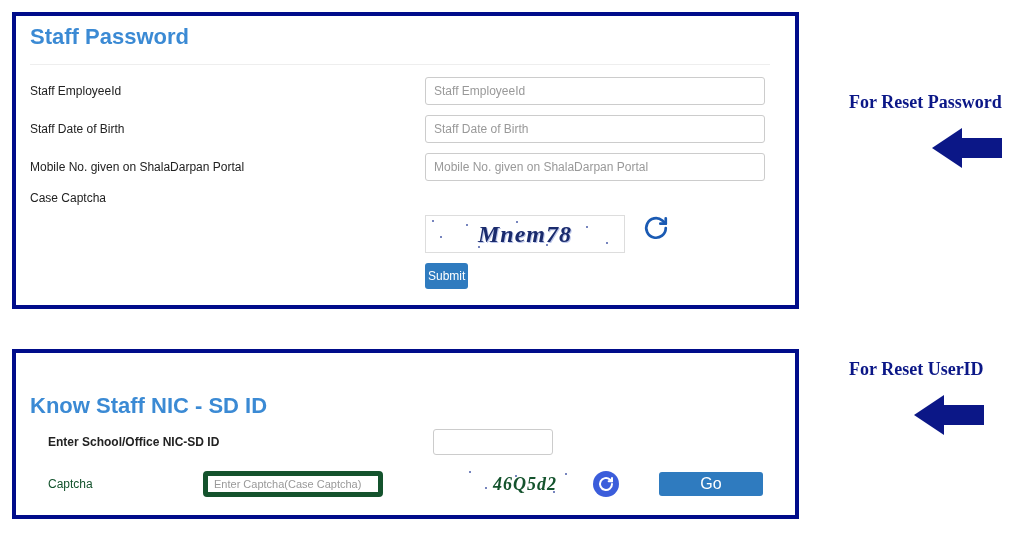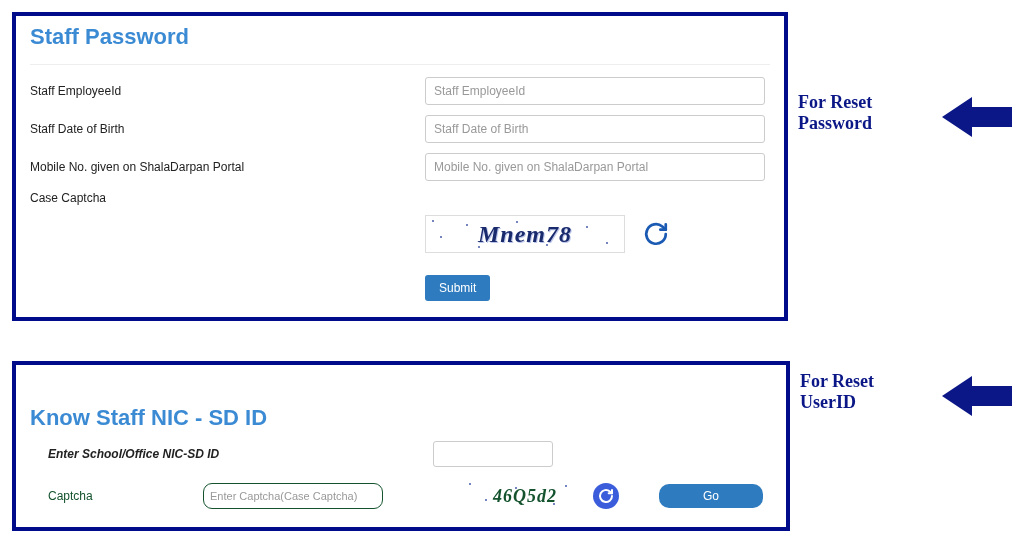--- a/index.html
+++ b/index.html
@@ -43,24 +43,23 @@
       border: 1px solid #ccc;
       border-radius: 3px;
       padding: 0 8px;
       font-size: 12px;
       color: #555;
       background: #fff;
     }
     .form-input::placeholder { color: #999; }
     .captcha-row {
       display: flex;
-      align-items: center;
       gap: 18px;
       margin-left: 395px;
-      margin-bottom: 22px;
+      margin-bottom: 10px;
     }
     .captcha-img {
       width: 200px;
       height: 38px;
       display: flex;
       align-items: center;
       justify-content: center;
       position: relative;
       border: 1px solid #ddd;
       overflow: hidden;
@@ -75,45 +74,45 @@
       text-shadow: 1px 1px 0 #bcc6ea;
     }
     .noise-dot { position: absolute; width: 2px; height: 2px; background: #4a5da8; border-radius: 50%; }
     .refresh-icon svg, .refresh-circle svg { display: block; }
     .submit-btn {
       display: inline-block;
       background: #2f7bbf;
       color: #fff;
       border: 0;
       border-radius: 3px;
-      padding: 6px 14px;
+      padding: 6px 3px;
       font-size: 12px;
       cursor: pointer;
       margin-left: 395px;
     }
     
     .panel2 .panel-title { margin-bottom: 10px; margin-top: 32px; }
     .panel2-body { padding-left: 18px; }
     .row2a { display: flex; align-items: center; margin-bottom: 14px; }
-    .row2a .label-bold { font-size: 12px; font-weight: 700; color: #222; width: 385px; font-style: italic; }
+    .row2a .label-bold { font-size: 12px; font-weight: 700; color: #222; width: 385px; }
     .input2 {
       width: 120px;
       height: 26px;
       border: 1px solid #ccc;
       border-radius: 3px;
       padding: 0 6px;
       font-size: 11px;
     }
     .row2b { display: flex; align-items: center; gap: 0; }
     .row2b .label { font-size: 12px; color: #14532d; width: 155px; }
     .input-captcha2 {
       width: 180px;
       height: 26px;
-      border: 1px solid #14532d;
-      border-radius: 9px;
+      border: 5px solid #14532d;
+      border-radius: 4px;
       padding: 0 6px;
       font-size: 11px;
     }
     .input-captcha2::placeholder { color: #999; }
     .captcha2 {
       width: 120px; height: 30px;
       display: inline-flex; align-items: center; justify-content: center;
       margin-left: 82px;
       position: relative;
     }
@@ -129,34 +128,35 @@
       width: 26px; height: 26px; border-radius: 50%;
       background: #3b5ddb; display: inline-flex;
       align-items: center; justify-content: center;
       margin-left: 8px;
       cursor: pointer;
     }
     .go-btn {
       background: #2f7bbf;
       color: #fff;
       border: 0;
-      border-radius: 10px;
+      border-radius: 3px;
       width: 104px;
       height: 24px;
-      font-size: 12px;
+      font-size: 16px;
       cursor: pointer;
       margin-left: 40px;
     }
     
     .annot {
       display: flex;
-      flex-direction: row;
-      align-items: flex-start;
+      flex-direction: column;
+      align-items: flex-end;
       gap: 10px;
       margin-top: 80px;
+      margin-left: 40px;
     }
     .annot2 { margin-top: 10px; }
     .annot-text {
       color: #0b1787;
       font-family: "Times New Roman", serif;
       font-weight: bold;
       font-size: 18px;
     }
     .arrow-left svg { display: block; }
   </style>

